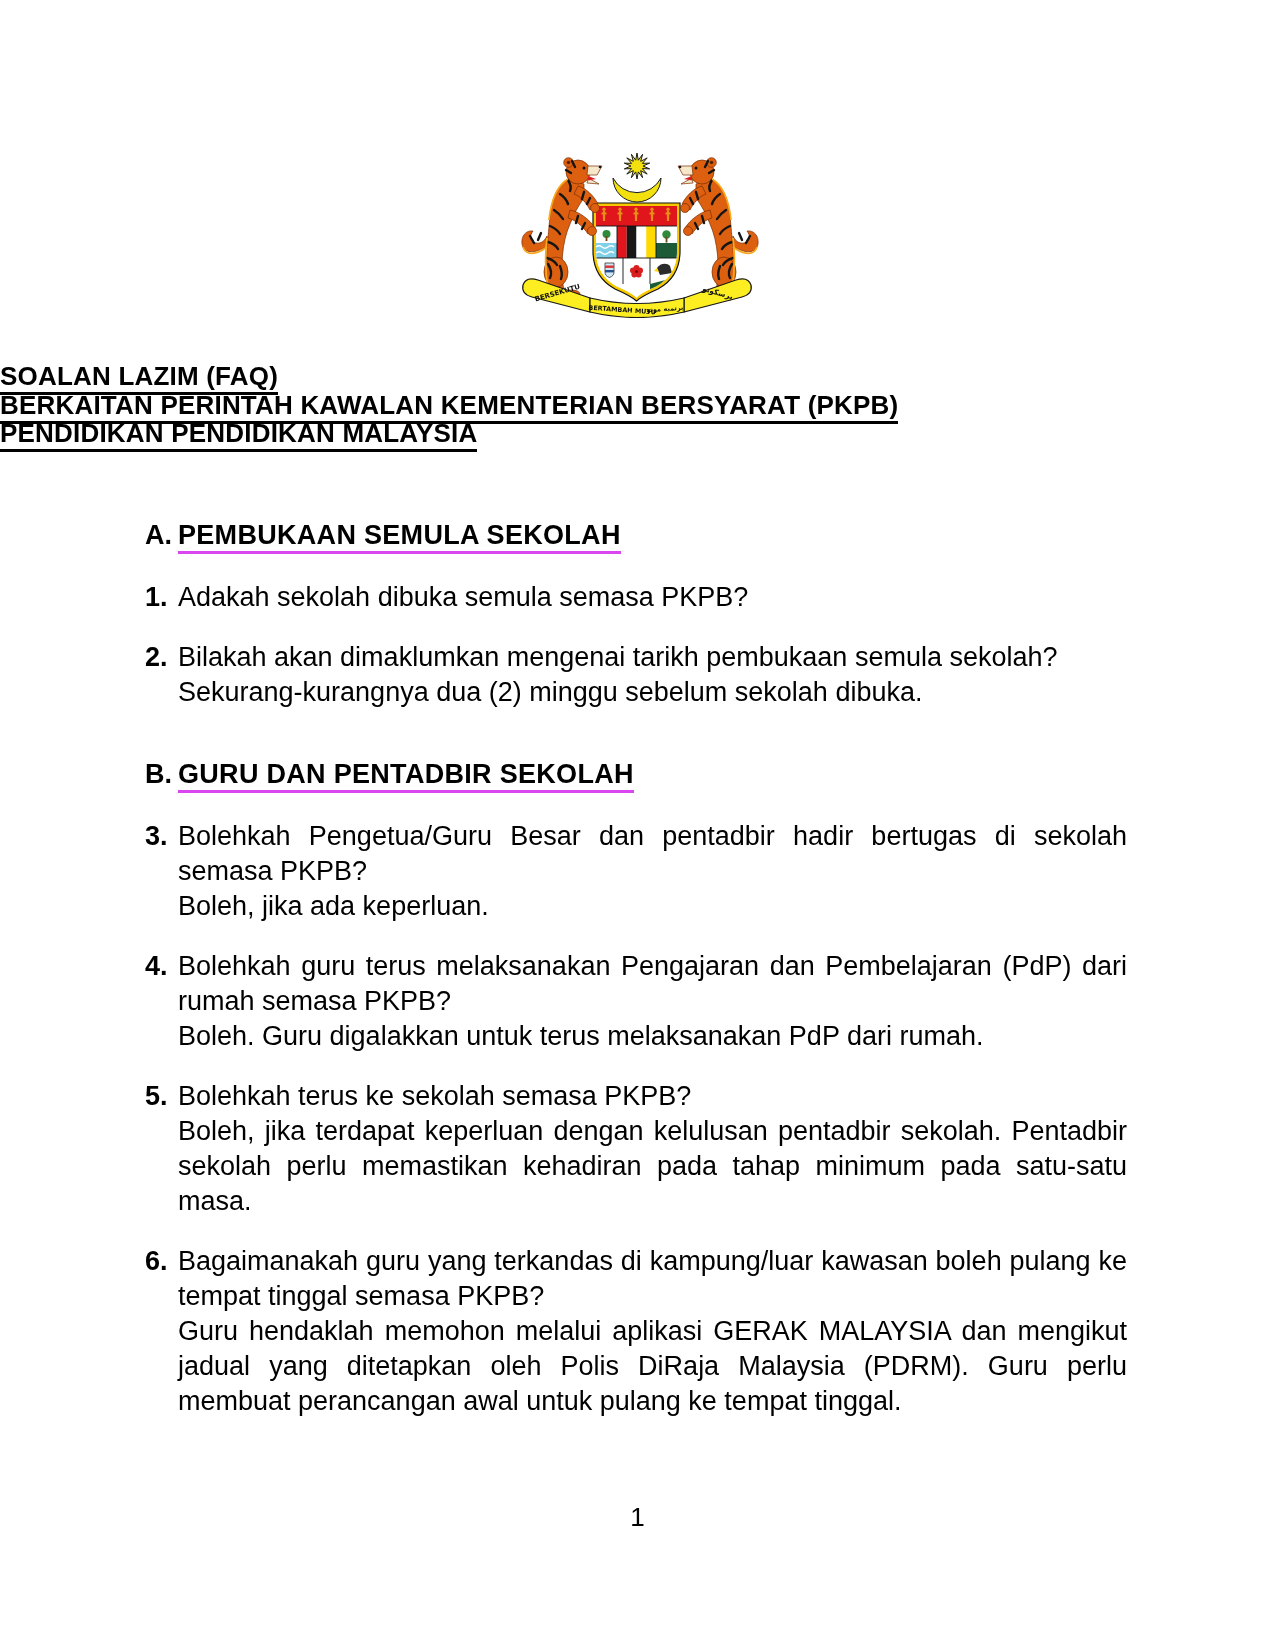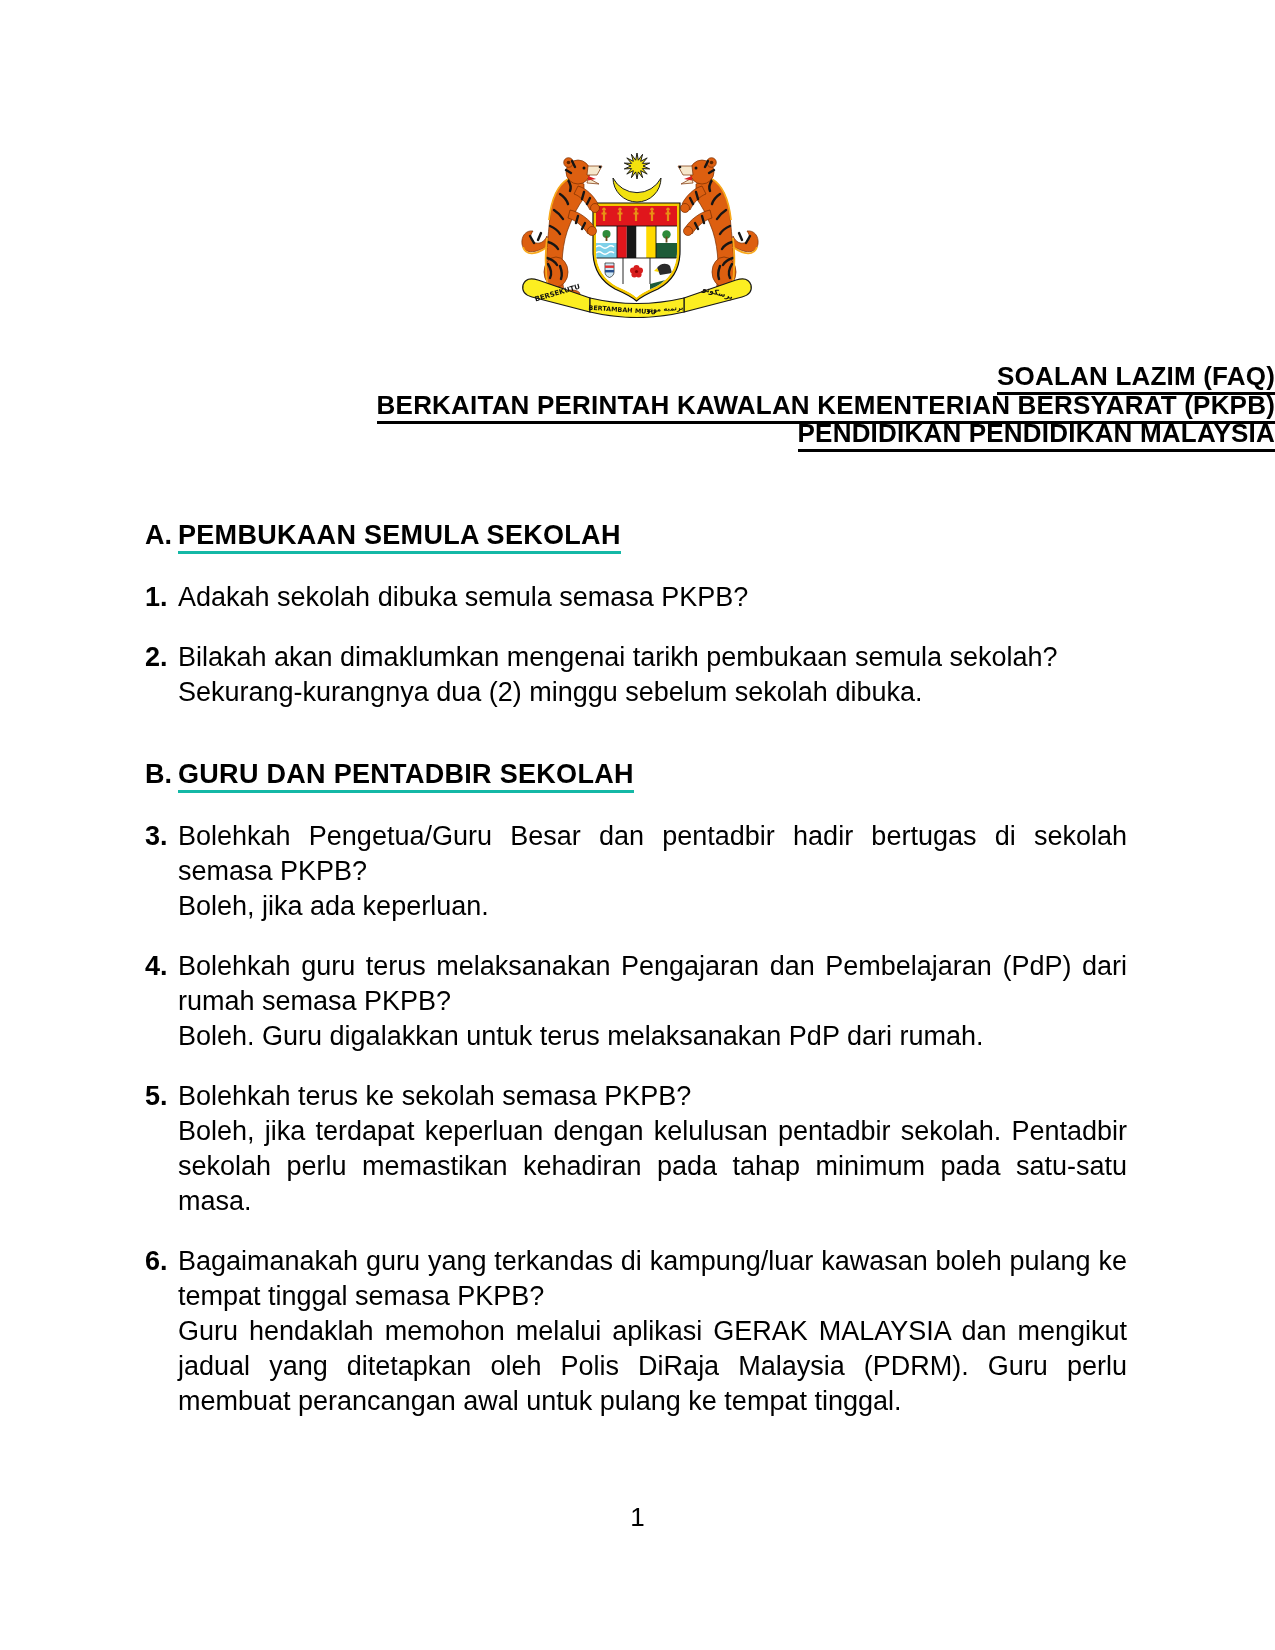--- a/index.html
+++ b/index.html
@@ -3,29 +3,29 @@
 <meta charset="utf-8">
 <style>
   html,body{margin:0;padding:0;background:#ffffff;}
   .page{
     position:relative;width:1275px;height:1650px;background:#ffffff;
     font-family:"Liberation Sans",sans-serif;color:#000;overflow:hidden;
   }
   
   .crest{position:absolute;top:146px;left:calc(50% - 120px);width:244px;height:172px;}
   
-  .title-block{position:absolute;top:362px;left:0;width:100%;text-align:right;
+  .title-block{position:absolute;top:362px;left:0;width:100%;text-align:left;
     font-size:26px;font-weight:bold;line-height:28.5px;letter-spacing:.2px;}
   .title-line span{border-bottom:3px solid #000;padding-bottom:1px;}
   
   .content{position:absolute;left:145px;top:518px;width:982px;font-size:27px;line-height:35px;}
   .row{display:grid;grid-template-columns:33px 1fr;}
   .num{font-weight:bold;}
   .section-heading{margin-bottom:27px;font-weight:bold;}
-  .section-heading .heading-text span{border-bottom:3px solid #14b8a6;padding-bottom:1px;letter-spacing:.3px;}
+  .section-heading .heading-text span{border-bottom:3px solid #d946ef;padding-bottom:1px;letter-spacing:.3px;}
   .section-b{margin-top:47px;}
   .qa{margin-bottom:25px;}
   .q-text{font-weight:normal;text-align:justify;}
   .answer{grid-column:2;text-align:justify;}
   
   .page-number{position:absolute;top:1502px;left:0;width:100%;text-align:center;font-size:26px;}
 </style>
 </head>
 <body>
 

